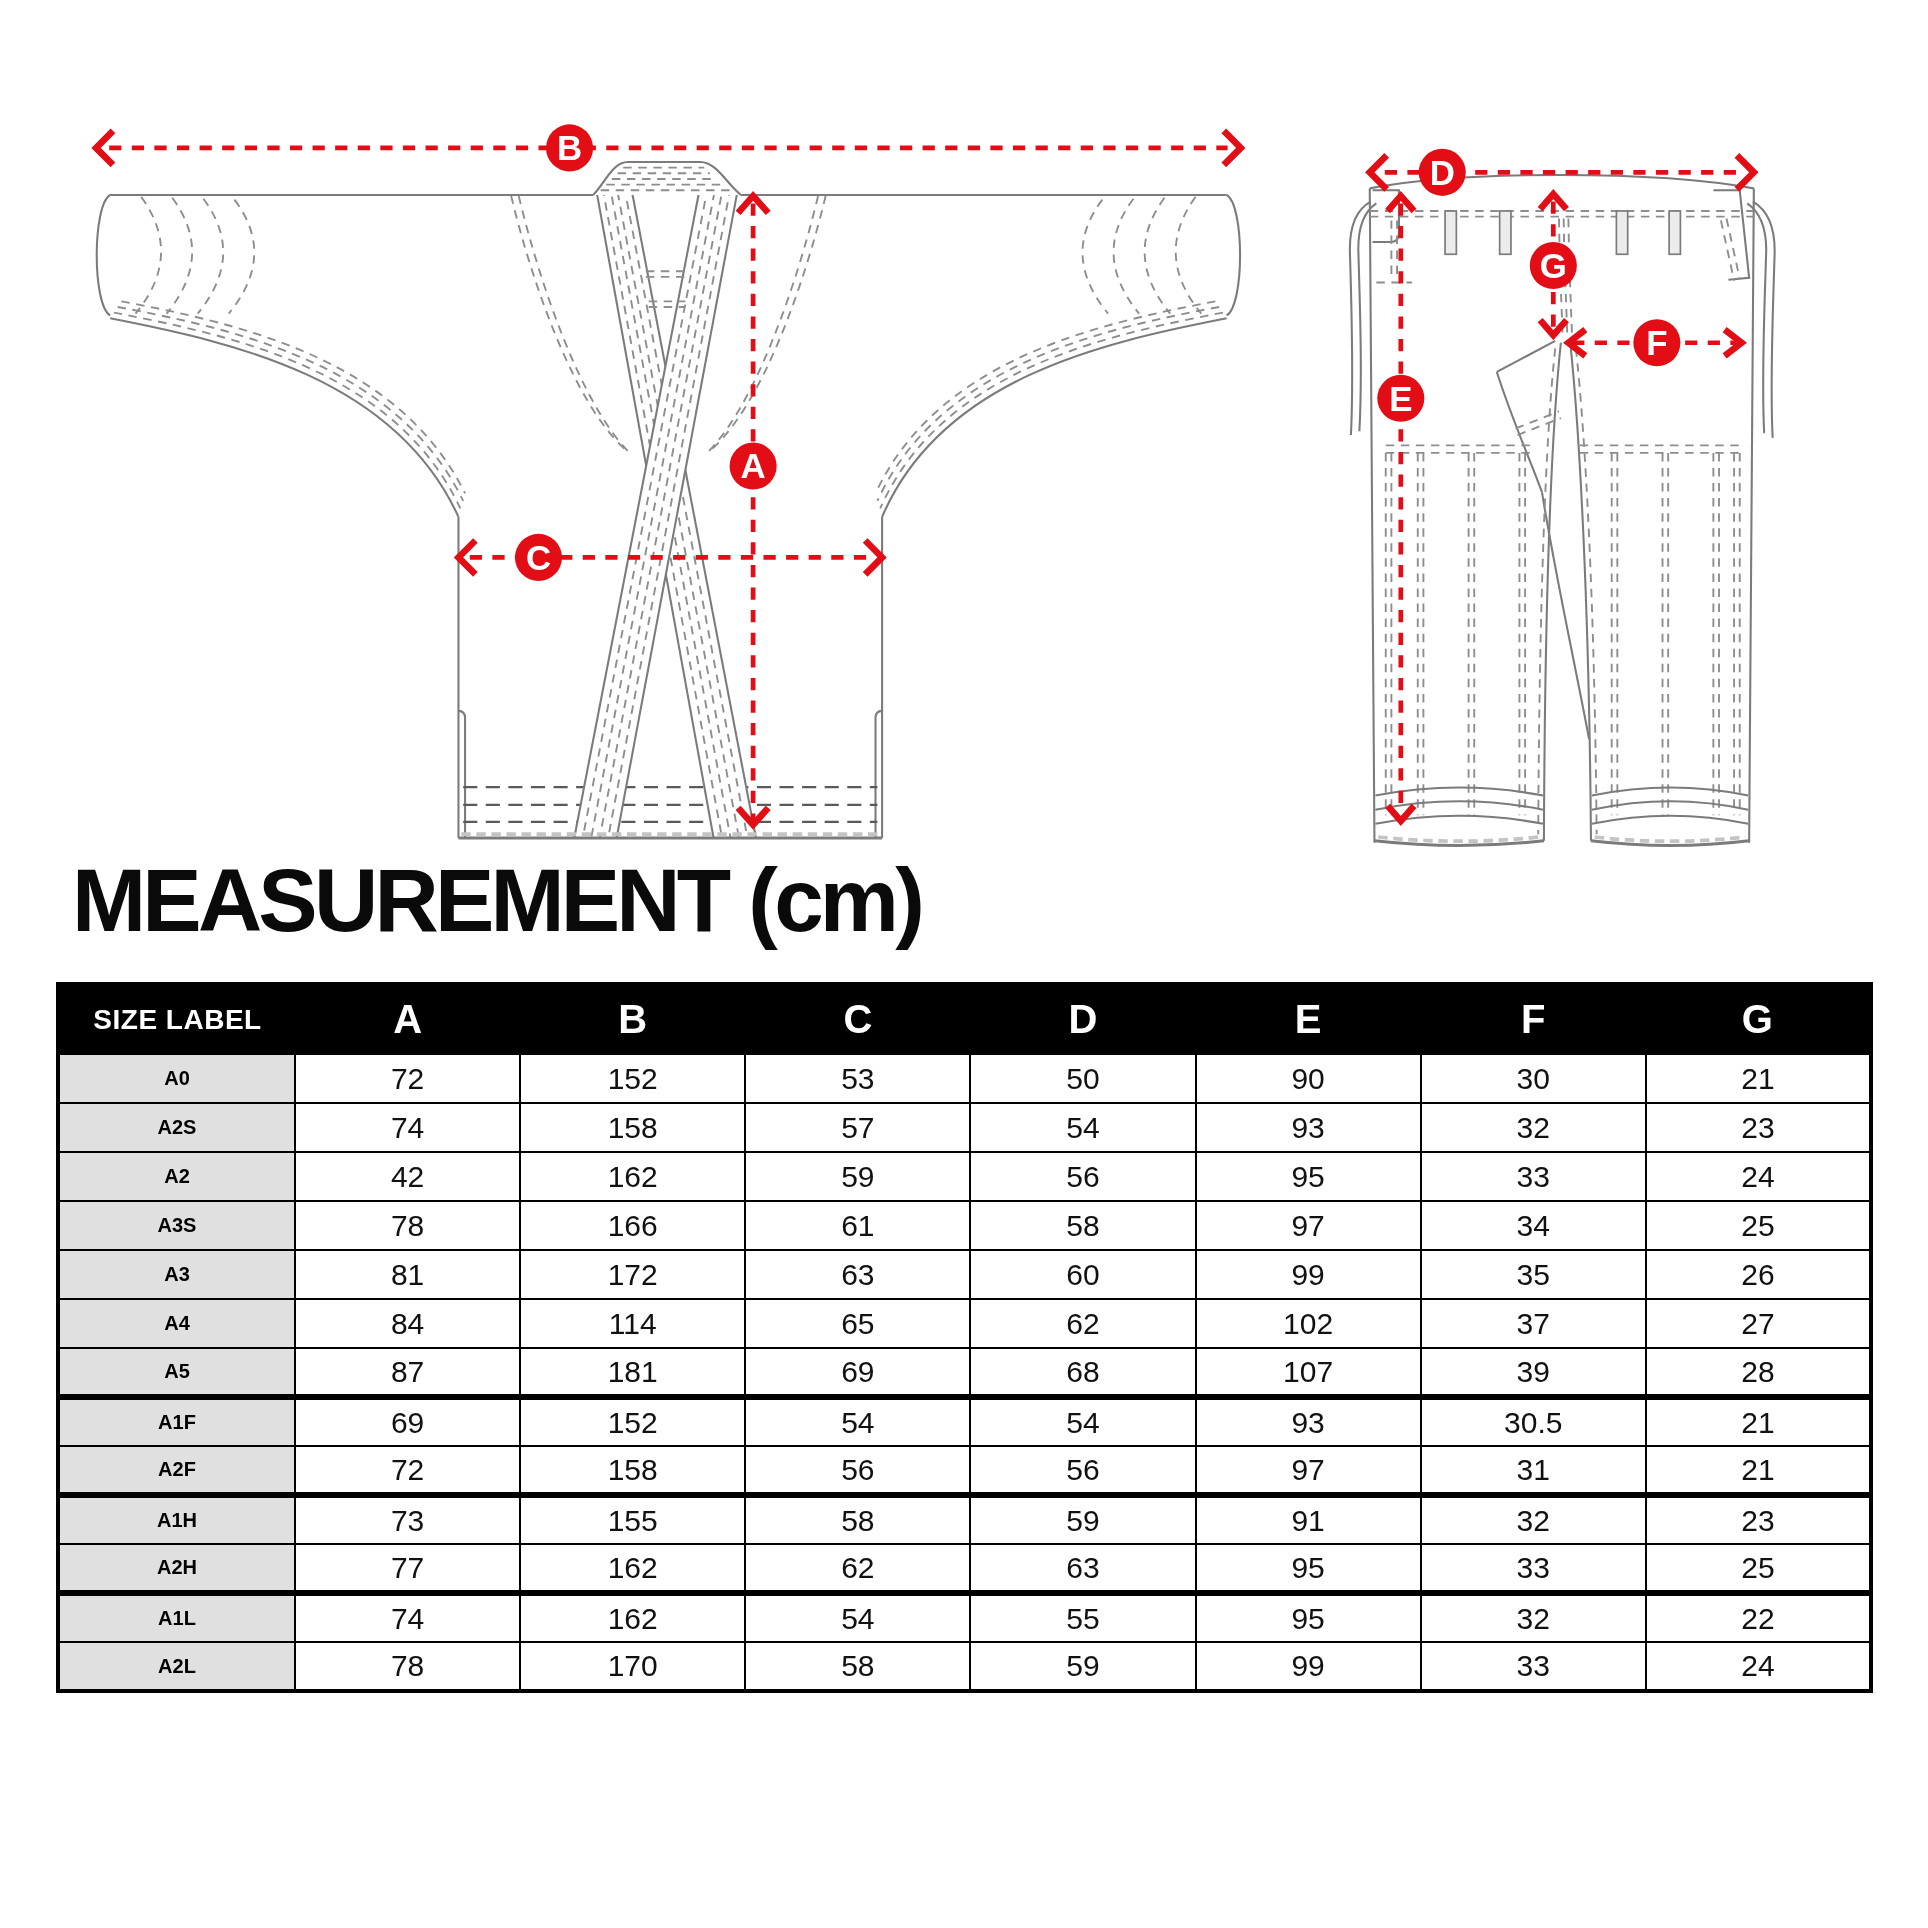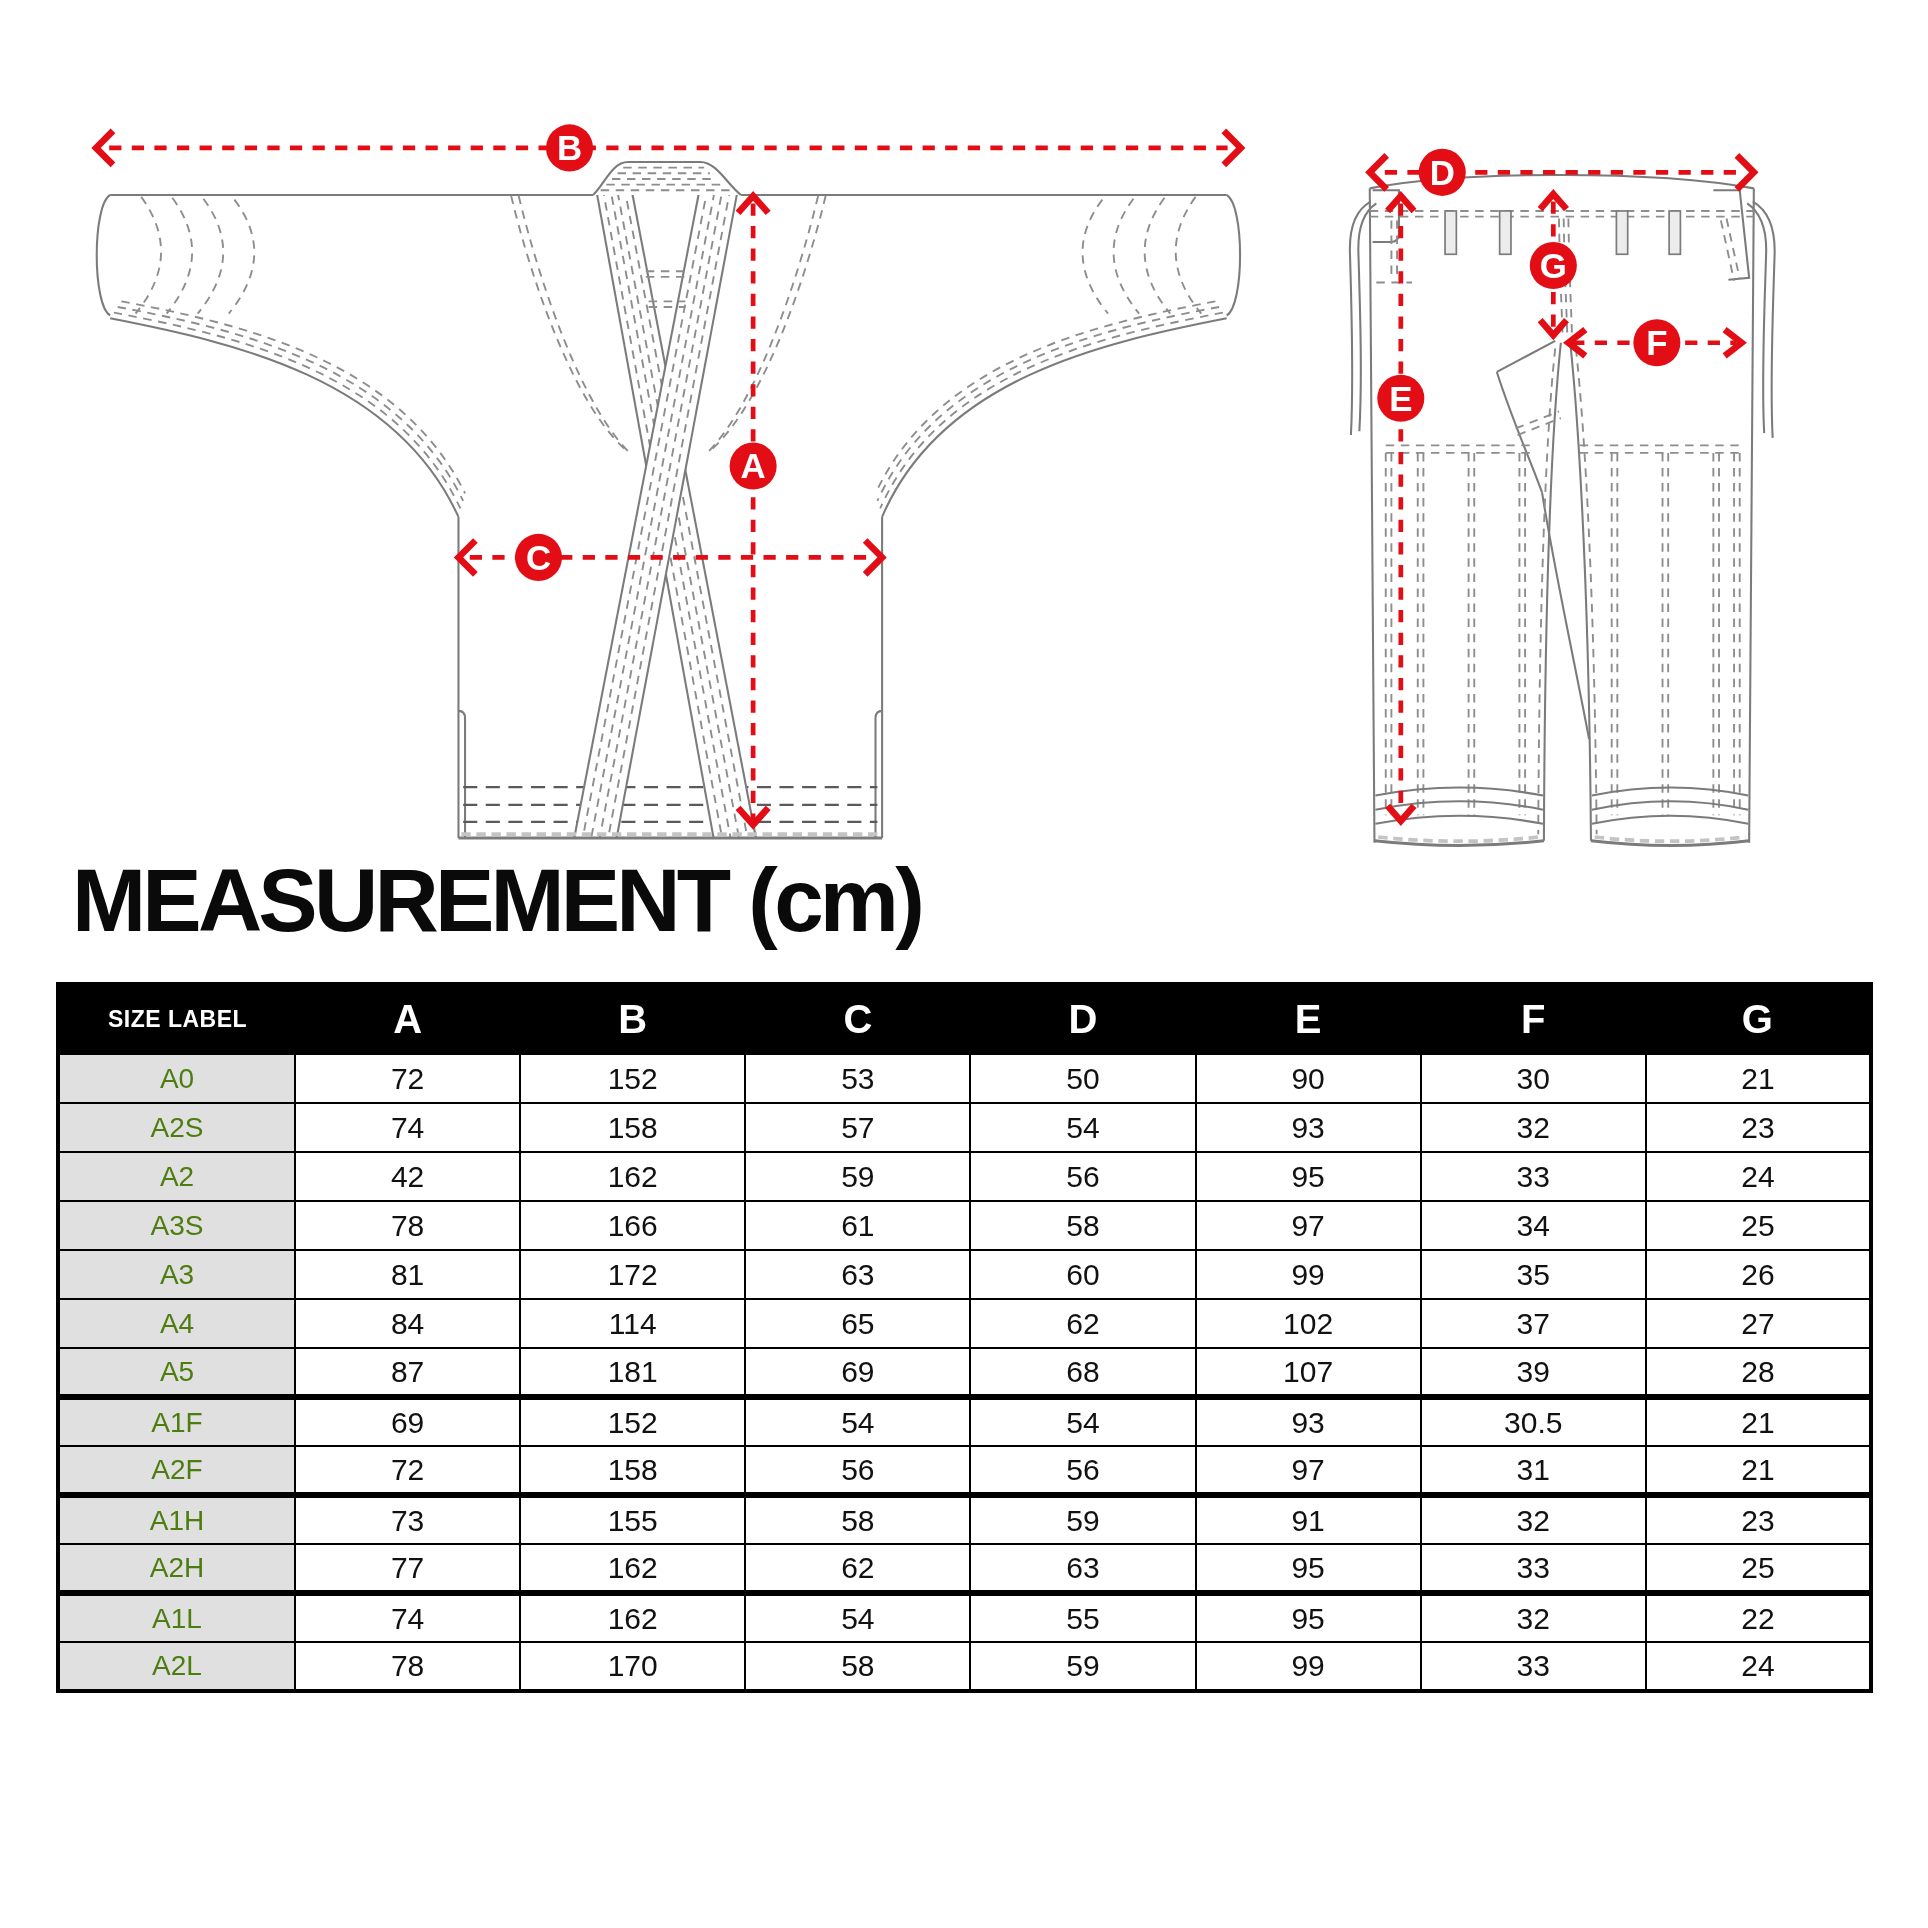--- a/index.html
+++ b/index.html
@@ -22,25 +22,25 @@
   .badge-text{fill:#fff;font-family:"Liberation Sans",sans-serif;font-weight:bold;font-size:37px;text-anchor:middle;}
   
   .page-title{position:absolute;left:72px;top:849px;font-size:89px;font-weight:bold;letter-spacing:-3.8px;color:#0a0a0a;white-space:nowrap;}
   
   .table-wrap{position:absolute;left:56px;top:982px;width:1817px;}
   table{width:100%;border-collapse:collapse;border:4.7px solid var(--border-c);table-layout:fixed;}
   col.label-col{width:237px;}
   thead tr{height:70px;}
   thead th{background:var(--header-bg);color:#fff;border:none;padding:0;vertical-align:middle;
     font-size:40px;font-weight:bold;text-align:center;}
-  thead th.size-head{font-size:23px;letter-spacing:0.5px;}
+  thead th.size-head{font-size:28px;letter-spacing:0.5px;}
   tbody tr{height:49px;}
   tbody td{border:2.8px solid var(--border-c);padding:0;text-align:center;vertical-align:middle;
     font-size:30px;color:#111;background:#fff;}
-  tbody td.row-label{background:var(--label-bg);font-weight:normal;font-size:28px;color:#4d7c0f;}
+  tbody td.row-label{background:var(--label-bg);font-weight:bold;font-size:20px;color:#000000;}
   tbody tr.group-end td{border-bottom:6.6px solid var(--border-c);}
 </style>
 </head>
 <body>
 
 <svg class="diagram" width="1928" height="951" viewBox="0 0 2048 1010" xmlns="http://www.w3.org/2000/svg">
 
   <g>
 
     <path class="g-line" d="M117,207 L630,207"></path>

